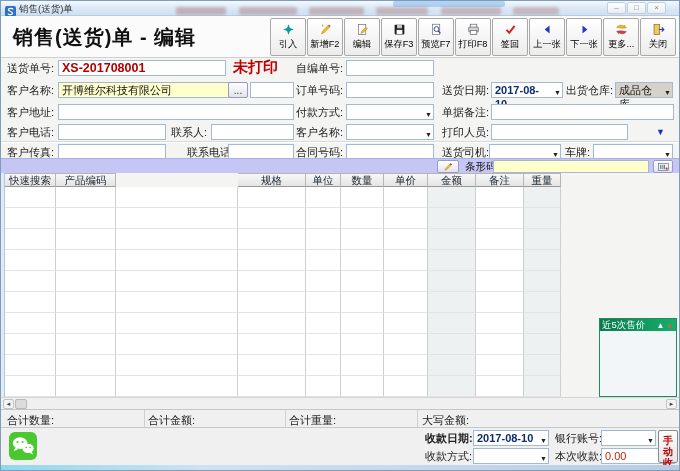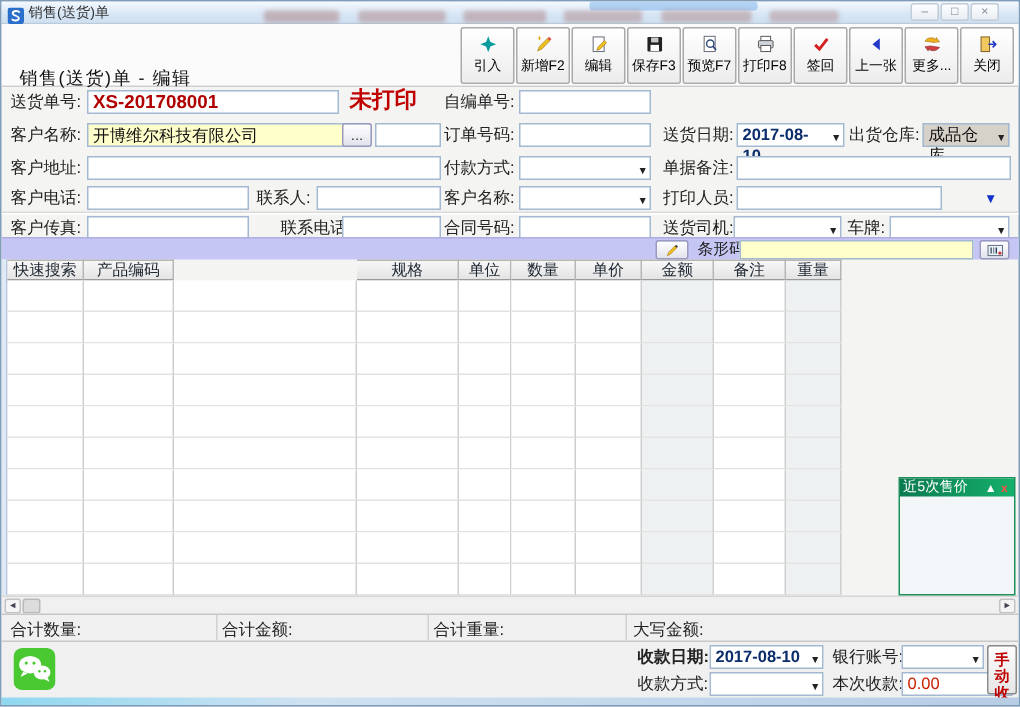--- a/index.html
+++ b/index.html
@@ -10,21 +10,21 @@
   .titlebar{position:absolute;left:0;top:0;width:680px;height:15px;
     background:linear-gradient(180deg,#f3f9ff,#d8e6f5 60%,#cfe0f2);border-bottom:1px solid #b9cbdd;}
   .titlebar .logo{position:absolute;left:4px;top:2px;}
   .titlebar .ttl{position:absolute;left:18px;top:1px;font-size:9.5px;color:#333;line-height:13px;}
   .winbtn{position:absolute;top:1px;width:19px;height:12px;border:1px solid #c3cdd8;border-radius:2px;
     background:linear-gradient(#fdfefe,#e9eef4);color:#7a8794;font-size:8px;line-height:10px;text-align:center;cursor:default;}
   .artifact{position:absolute;border-radius:2px;filter:blur(1.5px);}
 
   
   .toolstrip{position:absolute;left:0;top:15px;width:680px;height:42px;background:#fbfbfb;border-bottom:1px solid #cfcfcf;}
-  .bigtitle{position:absolute;left:12px;top:28px;font-size:12px;font-weight:normal;color:#111;letter-spacing:1px;}
+  .bigtitle{position:absolute;left:12px;top:8px;font-size:20px;font-weight:bold;color:#111;letter-spacing:1px;}
   .tbtns{position:absolute;right:5px;top:2px;display:flex;gap:1px;}
   .tbtn{width:36px;height:38px;border:1px solid #a9a9a9;border-radius:2px;background:linear-gradient(#ffffff,#ececec);
     display:flex;flex-direction:column;align-items:center;justify-content:center;gap:1px;padding:1px 0;cursor:default;}
   .tbtn span{font-size:10px;color:#000;white-space:nowrap;transform:scale(.92);}
   .tbtn svg{display:block;}
 
   
   .lbl{position:absolute;height:16px;font-size:11px;color:#222;line-height:16px;white-space:nowrap;}
   .fld{position:absolute;height:16px;border:1px solid #a2b9d1;background:#fff;font-size:11px;padding:0 3px;color:#222;}
   input.fld{outline:none;}
@@ -157,20 +157,26 @@
         <span>签回</span>
       </div>
       <div class="tbtn">
         <svg width="13" height="13" viewBox="0 0 16 16">
             <path d="M10.5 3 L4.5 8 L10.5 13 Z" fill="#2438c8"></path>
           </svg>
         <span>上一张</span>
       </div>
       <div class="tbtn">
         <svg width="13" height="13" viewBox="0 0 16 16">
+            <path d="M5.5 3 L11.5 8 L5.5 13 Z" fill="#2438c8"></path>
+          </svg>
+        <span>下一张</span>
+      </div>
+      <div class="tbtn">
+        <svg width="13" height="13" viewBox="0 0 16 16">
             <path d="M2 5.5 C4 2,9 2,11 4.2 L11.3 2.4 L14 6 L9.4 6.6 Z" fill="#f0b020" stroke="#906000" stroke-width=".4"></path>
             <path d="M14 10.5 C12 14,7 14,5 11.8 L4.7 13.6 L2 10 L6.6 9.4 Z" fill="#d04040" stroke="#701818" stroke-width=".4"></path>
           </svg>
         <span>更多...</span>
       </div>
       <div class="tbtn">
         <svg width="13" height="13" viewBox="0 0 16 16">
             <rect x="2.5" y="2" width="7" height="12" fill="#f0c860" stroke="#806020" stroke-width=".8"></rect>
             <path d="M8.5 8 L14.5 8 M12 5.5 L14.5 8 L12 10.5" stroke="#2438c8" stroke-width="1.4" fill="none"></path>
           </svg>

